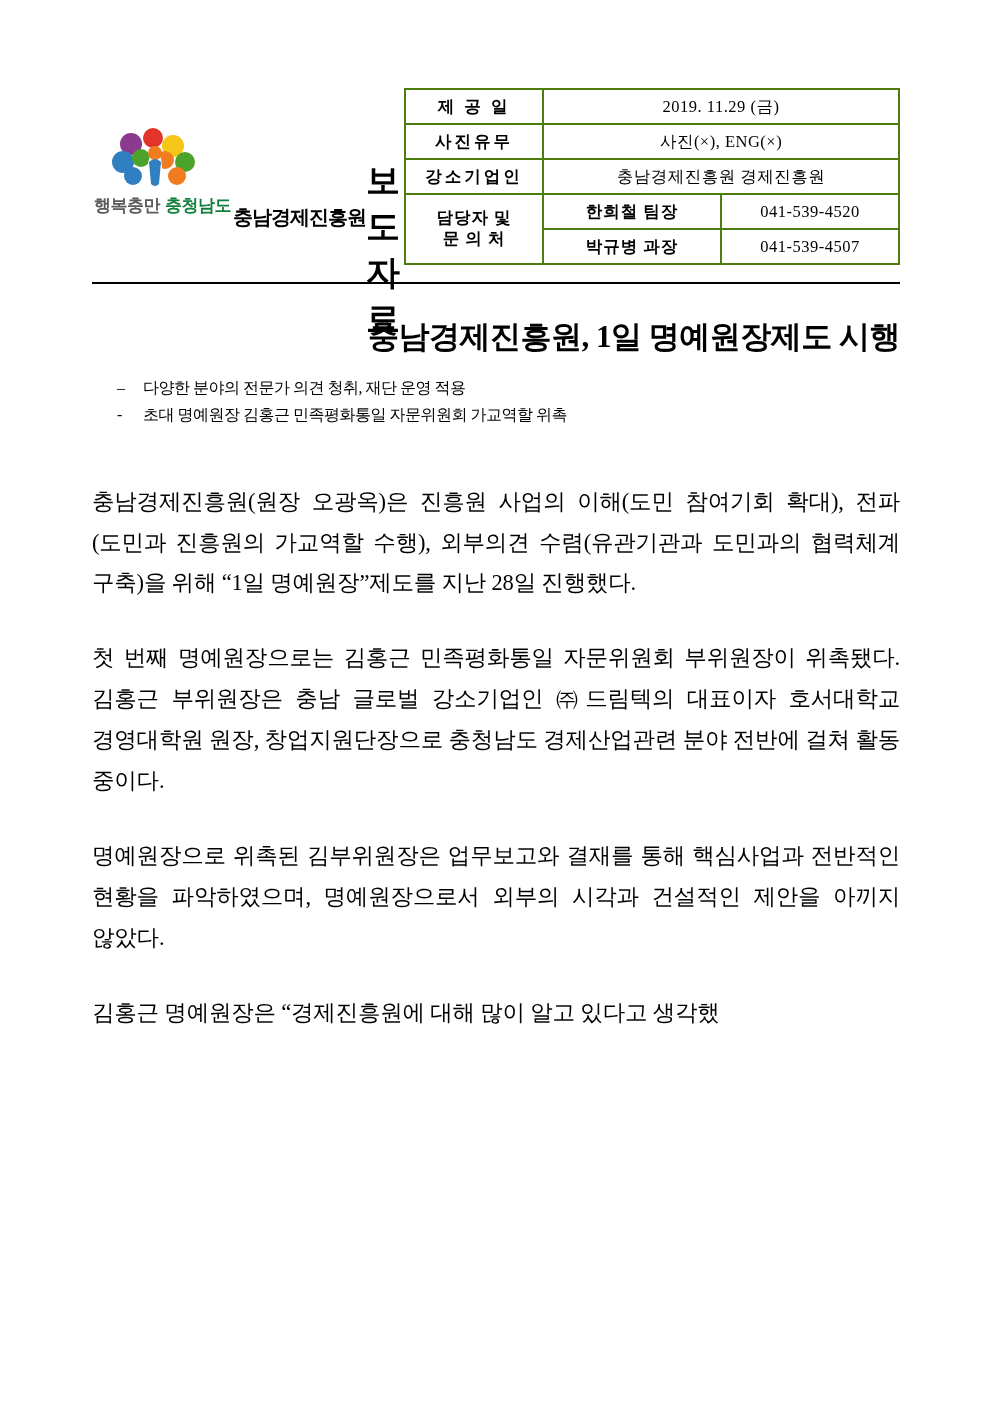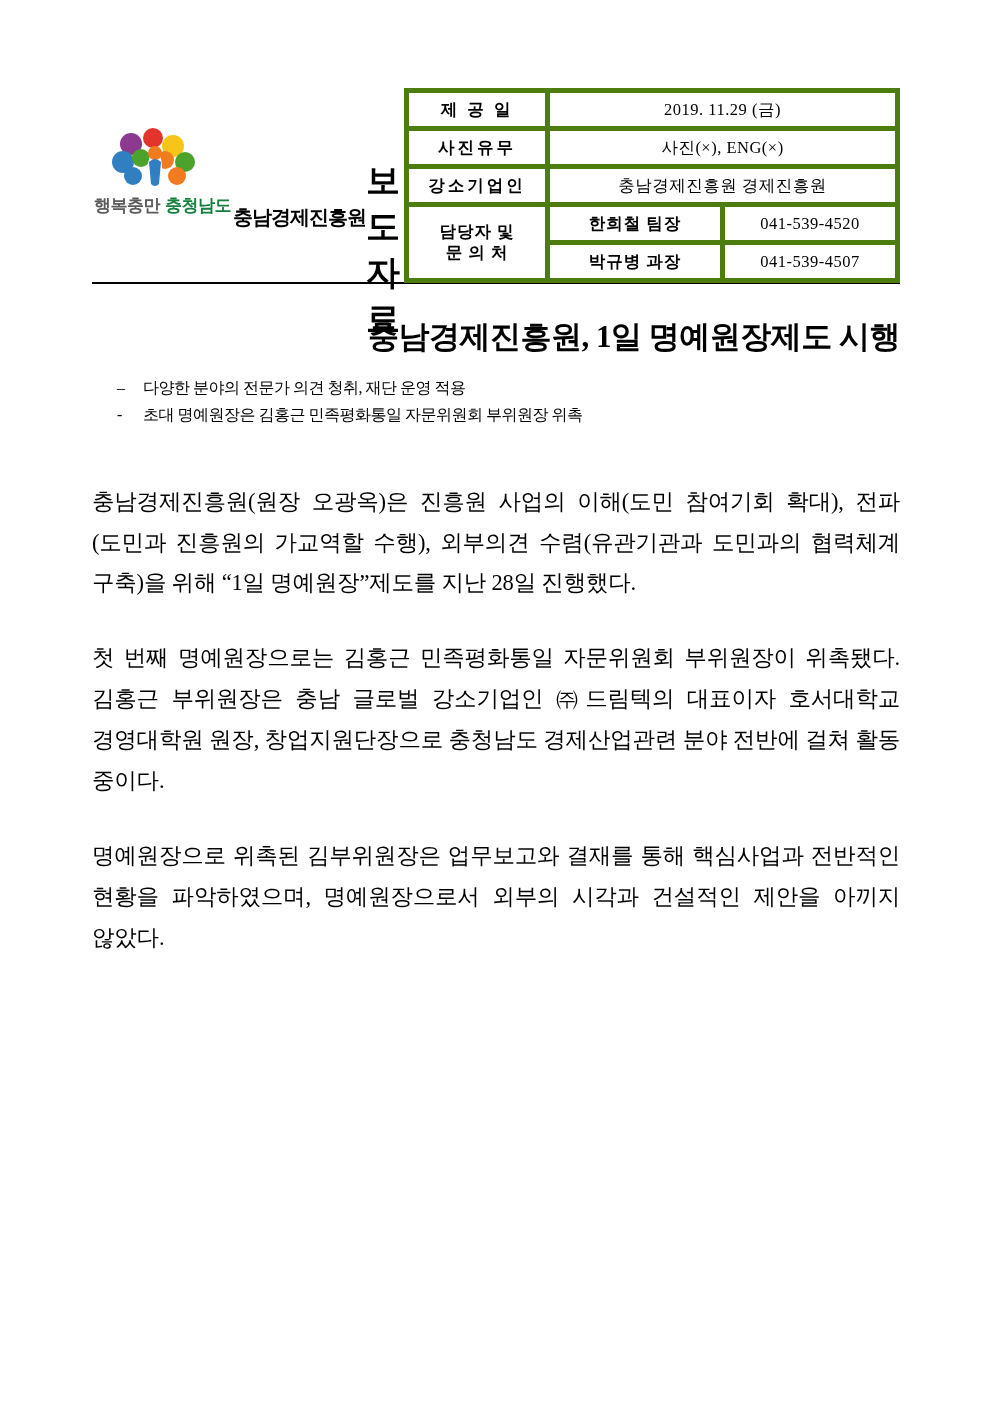--- a/index.html
+++ b/index.html
@@ -83,21 +83,21 @@
   .info-table-wrap {
     padding-top: 28px;
     flex: 1;
   }
   table.info {
     border-collapse: collapse;
     width: 496px;
     table-layout: fixed;
   }
   table.info td {
-    border: 5px solid #4d7c0f;
+    border: 2px solid #4d7c0f;
     font-size: 16.5px;
     text-align: center;
     height: 31px;
     padding: 1px 3px;
     white-space: nowrap;
     overflow: hidden;
   }
   td.lbl {
     width: 130px;
     font-weight: bold;
@@ -233,23 +233,24 @@
 
   <hr class="rule">
 
   <div class="headline">충남경제진흥원, 1일 명예원장제도 시행</div>
 
   <div class="sub-list">
     <div class="sub-item">
       <span class="dash">–</span><span>다양한 분야의 전문가 의견 청취, 재단 운영 적용</span>
     </div>
     <div class="sub-item">
-      <span class="dash">-</span><span>초대 명예원장은 김홍근 민족평화통일 자문위원회 부위원장 위촉</span>
+      <span class="dash">-</span><span>초대 명예원장 김홍근 민족평화통일 자문위원회 가교역할 위촉</span>
     </div>
   </div>
 
   <div class="body-text">
     <p class="para">충남경제진흥원(원장 오광옥)은 진흥원 사업의 이해(도민 참여기회 확대), 전파(도민과 진흥원의 가교역할 수행), 외부의견 수렴(유관기관과 도민과의 협력체계 구축)을 위해 “1일 명예원장”제도를 지난 28일 진행했다.</p>
     <p class="para">첫 번째 명예원장으로는 김홍근 민족평화통일 자문위원회 부위원장이 위촉됐다. 김홍근 부위원장은 충남 글로벌 강소기업인 ㈜드림텍의 대표이자 호서대학교 경영대학원 원장, 창업지원단장으로 충청남도 경제산업관련 분야 전반에 걸쳐 활동 중이다.</p>
     <p class="para">명예원장으로 위촉된 김부위원장은 업무보고와 결재를 통해 핵심사업과 전반적인 현황을 파악하였으며, 명예원장으로서 외부의 시각과 건설적인 제안을 아끼지 않았다.</p>
+    <p class="para">김홍근 명예원장은 “경제진흥원에 대해 많이 알고 있다고 생각했</p>
   </div>
 
 </div>
 
 </body></html>

